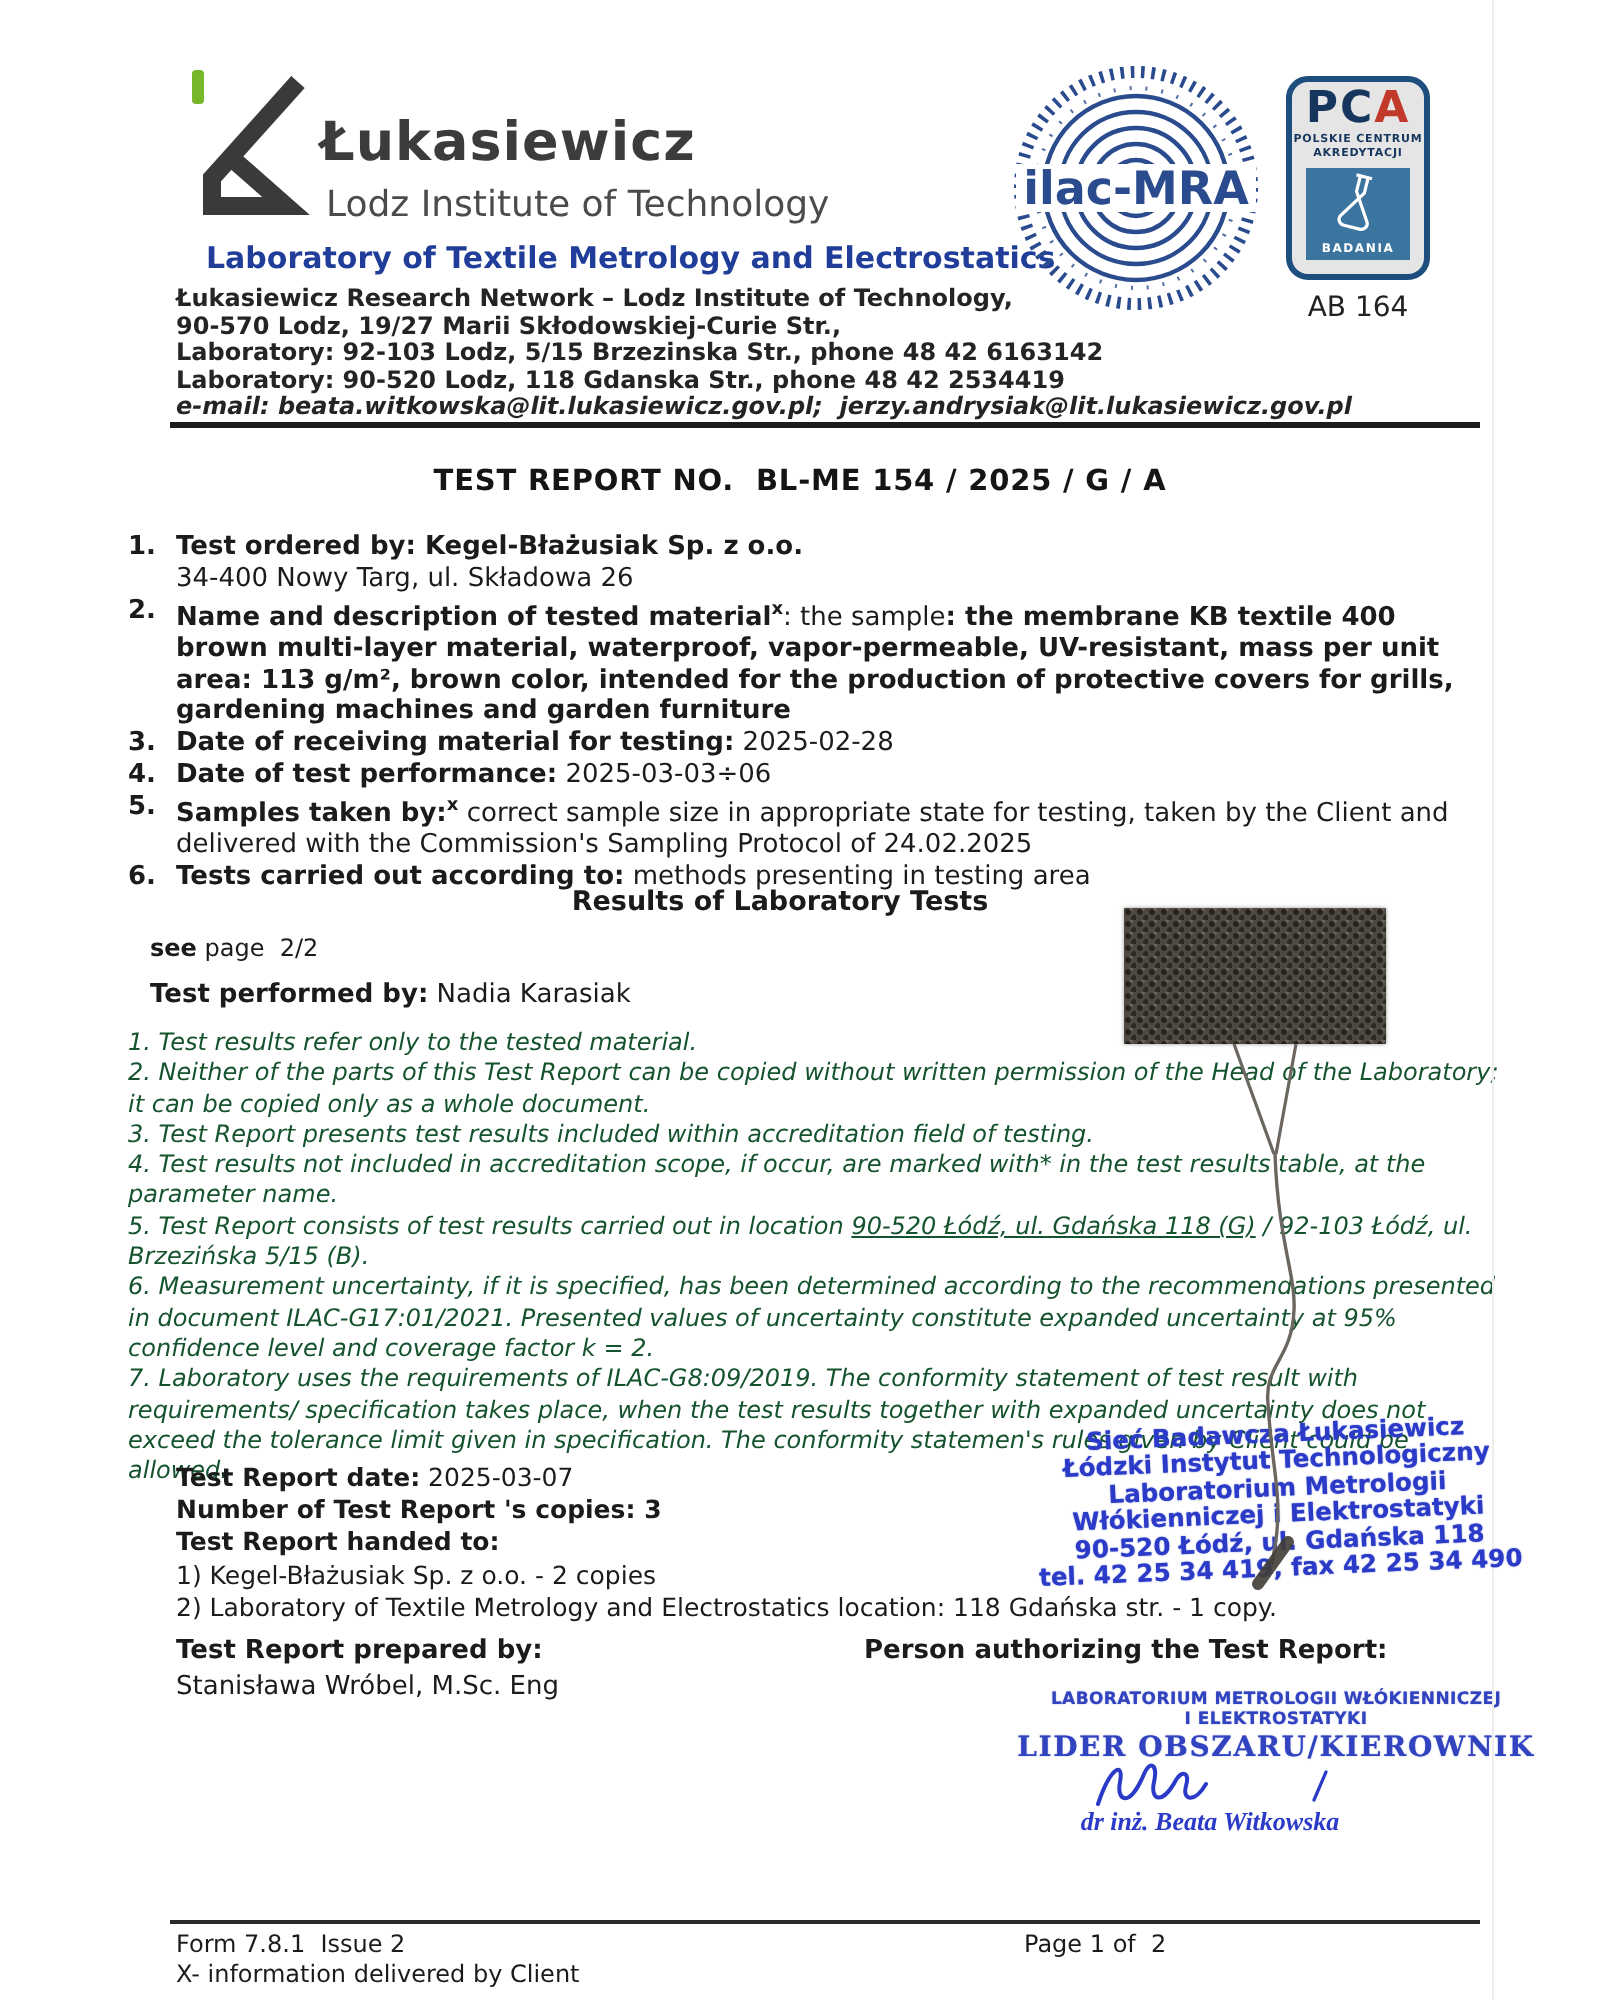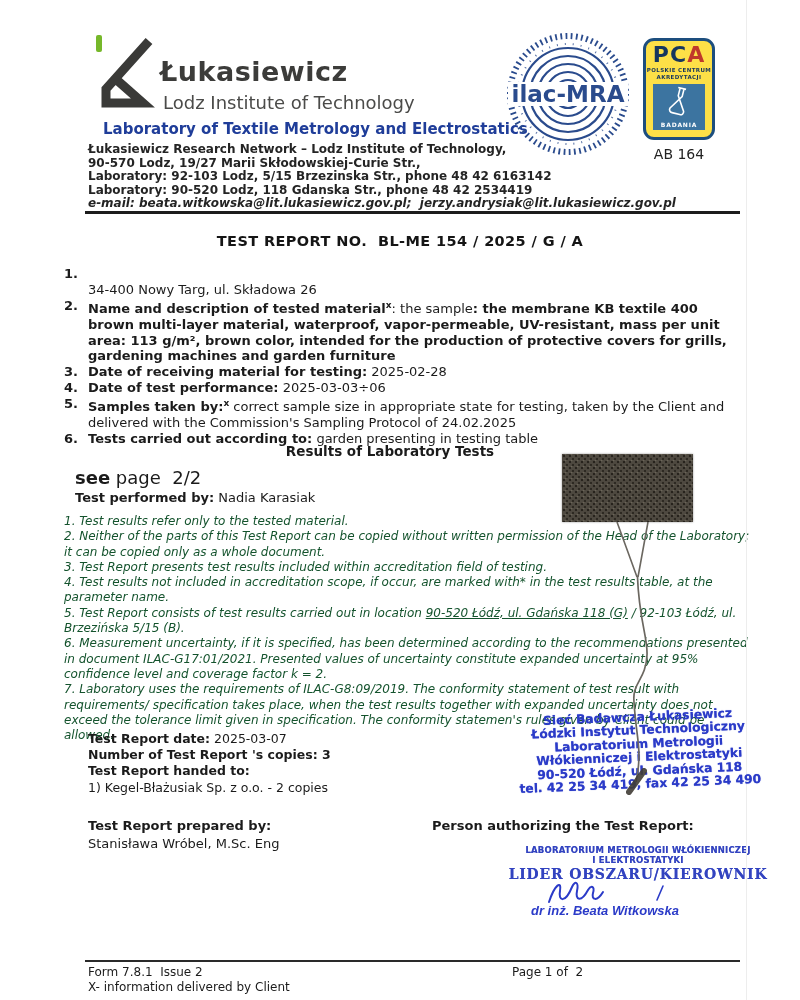--- a/index.html
+++ b/index.html
@@ -14,21 +14,21 @@
   .logo-mark { position:absolute; left:86px; top:34px; }
   .brand-name { position:absolute; left:160px; top:56px; font-size:27px; font-weight:bold; color:#3c3c3a; letter-spacing:0.5px; }
   .institute-name { position:absolute; left:163px; top:92px; font-size:18px; color:#4b4b49; }
   .lab-title { position:absolute; left:88px; top:120px; font-size:15px; font-weight:bold; color:#1f3d99;margin-left:15px; }
   .address-block { position:absolute; left:88px; top:143px; font-size:12px; line-height:13.6px; color:#242424;font-weight:bold; }
   .address-block .em { font-style:italic; }
 
   .ilac-seal { position:absolute; left:506px; top:32px; }
 
   .pca-badge { position:absolute; left:643px; top:38px; width:72px; height:102px;
-    border:3px solid #1d4e7e; border-radius:11px; background:#fde047; text-align:center; box-sizing:border-box;}
+    border:3px solid #1d4e7e; border-radius:11px; background:#e5e5e5; text-align:center; box-sizing:border-box;}
   .pca-acronym { font-size:22px; font-weight:bold; color:#16365e; letter-spacing:1px; line-height:24px; margin-top:2px;}
   .pca-acronym .red { color:#c0392b; }
   .pca-sub { font-size:5.5px; font-weight:bold; color:#16365e; line-height:7px; white-space:pre-line; letter-spacing:0.4px;}
   .pca-box { width:52px; height:46px; background:#3c74a0; margin:3px auto 0; position:relative; }
   .pca-box .badania { position:absolute; bottom:2px; left:0; right:0; font-size:6px; font-weight:bold; color:#fff; letter-spacing:0.8px;}
   .pca-cert { position:absolute; left:643px; top:146px; width:72px; text-align:center; font-size:14px; color:#222; }
 
   .header-divider { position:absolute; left:85px; top:211px; width:655px; height:2.6px; background:#1c1c1c; }
 
   
@@ -38,21 +38,21 @@
   
   .main-list { position:absolute; left:64px; top:266px; width:678px; font-size:13px; line-height:15.8px; }
   .item { display:flex; }
   .item .num { width:24px; font-weight:bold; flex:none; }
   .item .body { flex:1; }
   .b { font-weight:bold; }
   sup.mark { font-size:9px; font-weight:bold; }
 
   
   .results-heading { position:absolute; left:0; top:443px; width:780px; text-align:center; font-size:13.5px; font-weight:bold; }
-  .see-line { position:absolute; left:75px; top:467px; font-size:18px;text-align:right; }
+  .see-line { position:absolute; left:75px; top:467px; font-size:12px;text-align:right; }
   .performed-line { position:absolute; left:75px; top:490px; font-size:13px; }
 
   
   .fabric-sample { position:absolute; left:562px; top:454px; width:131px; height:68px;
     background-color:#4e4940;
     background-image:
       radial-gradient(circle at 2px 2px, #27231d 1.3px, rgba(0,0,0,0) 1.6px),
       radial-gradient(circle at 5px 5px, #2d2922 1.3px, rgba(0,0,0,0) 1.6px),
       radial-gradient(circle at 3.5px 0.5px, #6a6458 0.8px, rgba(0,0,0,0) 1.1px);
     background-size:6px 6px;
@@ -78,21 +78,21 @@
   .prepared-label { position:absolute; left:88px; top:818px; font-size:13px; font-weight:bold; }
   .prepared-name  { position:absolute; left:88px; top:836px; font-size:13px; }
   .authorizing-label { position:absolute; left:432px; top:818px; font-size:13px; font-weight:bold; }
 
   .lab-stamp { position:absolute; left:508px; top:845px; width:260px; text-align:center; color:#3243c0;
     text-shadow:0 0 0.6px rgba(50,67,192,0.7); }
   .lab-stamp .s1 { font-size:8.5px; font-weight:bold; line-height:10px; letter-spacing:0.2px; }
   .lab-stamp .s3 { font-family:"DejaVu Serif", serif; font-size:14px; font-weight:bold; letter-spacing:0.8px; margin-top:1px; }
   .signature-svg { position:absolute; left:545px; top:878px; }
   .signer-name { position:absolute; left:490px; top:903px; width:230px; text-align:center;
-    font-family:Liberation Sans, sans-serif; font-size:13px; font-weight:bold; font-style:italic; color:#2b3bc8; }
+    font-family:Liberation Serif, serif; font-size:13px; font-weight:bold; font-style:italic; color:#2b3bc8; }
 
   
   .footer-divider { position:absolute; left:85px; top:960px; width:655px; height:1.6px; background:#2a2a2a; }
   .footer-form { position:absolute; left:88px; top:965px; font-size:12px; }
   .footer-page { position:absolute; left:512px; top:965px; font-size:12px; }
   .footer-note { position:absolute; left:88px; top:980px; font-size:12px; }
 
   .scan-line { position:absolute; left:746px; top:0; width:1px; height:1000px; background:#ededed; }
 </style>
 </head>
@@ -150,21 +150,21 @@
   <div class="pca-cert">AB 164</div>
 
   <div class="header-divider"></div>
 
   <div class="report-title pre">TEST REPORT NO.  BL-ME 154 / 2025 / G / A</div>
 
   <div class="main-list">
     <div class="item">
       <span class="num">1.</span>
       <span class="body">
-        <br>
+        <span class="b">Test ordered by: Kegel-Błażusiak Sp. z o.o.</span><br>
         <span>34-400 Nowy Targ, ul. Składowa 26</span>
       </span>
     </div>
     <div class="item">
       <span class="num">2.</span>
       <span class="body">
         <span class="b">Name and description of tested material</span><sup class="mark">x</sup><span>: the sample</span><span class="b">: the membrane KB textile 400 brown multi-layer material, waterproof, vapor-permeable, UV-resistant, mass per unit area: 113 g/m², brown color, intended for the production of protective covers for grills, gardening machines and garden furniture</span>
       </span>
     </div>
     <div class="item">
@@ -174,21 +174,21 @@
     <div class="item">
       <span class="num">4.</span>
       <span class="body"><span class="b">Date of test performance:</span> <span>2025-03-03÷06</span></span>
     </div>
     <div class="item">
       <span class="num">5.</span>
       <span class="body"><span class="b">Samples taken by:</span><sup class="mark">x</sup> <span>correct sample size in appropriate state for testing, taken by the Client and delivered with the Commission's Sampling Protocol of 24.02.2025</span></span>
     </div>
     <div class="item">
       <span class="num">6.</span>
-      <span class="body"><span class="b">Tests carried out according to:</span> <span>garden presenting in testing table</span></span>
+      <span class="body"><span class="b">Tests carried out according to:</span> <span>methods presenting in testing area</span></span>
     </div>
   </div>
 
   <div class="results-heading">Results of Laboratory Tests</div>
   <div class="see-line">
     <span class="b">see</span><span class="pre"> page  2/2</span>
   </div>
   <div class="performed-line">
     <span class="b">Test performed by:</span><span class="pre"> Nadia Karasiak</span>
   </div>
@@ -208,20 +208,21 @@
     <p><span>5.  Test Report consists of test results carried out in location </span><span class="u">90-520 Łódź, ul. Gdańska 118 (G)</span><span> / 92-103 Łódź, ul. Brzezińska 5/15 (B).</span></p>
     <p>6.  Measurement uncertainty, if it is specified, has been determined according to the recommendations presented in document ILAC-G17:01/2021. Presented values of uncertainty constitute expanded uncertainty at 95% confidence level  and coverage factor k = 2.</p>
     <p>7.  Laboratory uses the requirements of ILAC-G8:09/2019. The conformity statement of test result with requirements/ specification takes place, when the test results together with expanded uncertainty does not exceed the tolerance limit given in specification. The conformity statemen's rules given by Client could be allowed.</p>
   </div>
 
   <div class="meta-block">
     <div><span class="b">Test Report date:</span><span class="pre"> 2025-03-07</span></div>
     <div class="b">Number of Test Report 's copies: 3</div>
     <div class="b">Test Report handed to:</div>
     <div>1) Kegel-Błażusiak Sp. z o.o. - 2 copies</div>
+    <div>2) Laboratory of Textile Metrology and Electrostatics location: 118 Gdańska str. - 1 copy.</div>
   </div>
 
   <div class="address-stamp">
     <div>Sieć Badawcza Łukasiewicz</div>
     <div>Łódzki Instytut Technologiczny</div>
     <div>Laboratorium Metrologii</div>
     <div>Włókienniczej i Elektrostatyki</div>
     <div>90-520 Łódź, ul. Gdańska 118</div>
     <div>tel. 42 25 34 419, fax 42 25 34 490</div>
   </div>

